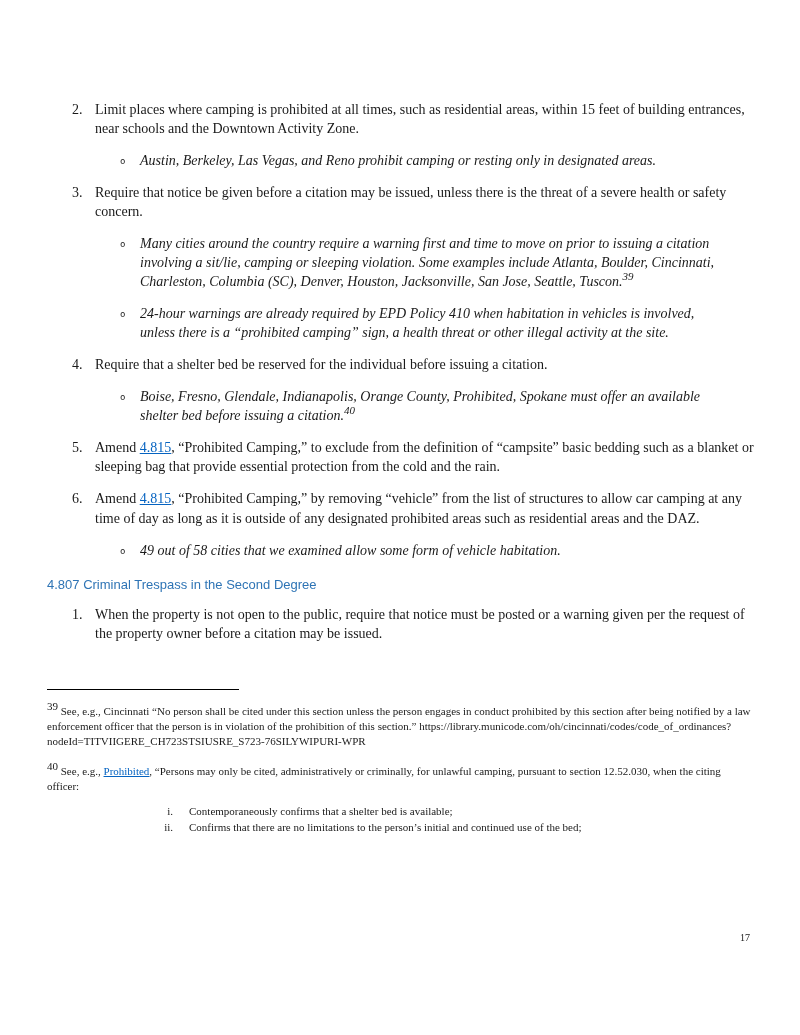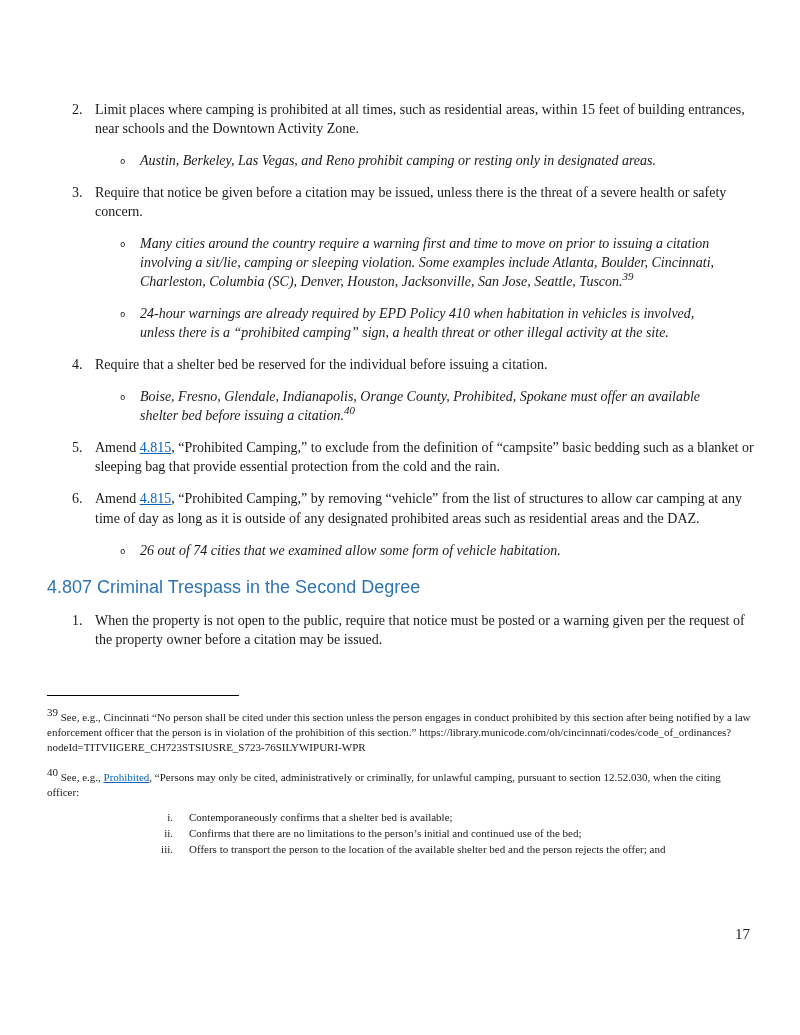--- a/index.html
+++ b/index.html
@@ -36,21 +36,21 @@
     flex: none;
     font-size: 9px;
     padding-top: 4px;
     padding-left: 5px;
     font-family: "DejaVu Sans Mono", monospace;
   }
   .bullet-text { flex: 1; font-style: italic; }
   .heading {
     font-family: "Liberation Sans", sans-serif;
     color: #2E74B5;
-    font-size: 18px;
+    font-size: 13px;
     font-weight: 400;
     margin: 17px 0 13px 0;
   }
   .doc-link { color: #0563C1; text-decoration: underline; cursor: pointer; }
   sup.fnref { font-size: 11px; line-height: 0; }
   .footnote-area { margin-top: 46px; }
   .fn-sep {
     border: none;
     border-top: 1px solid #000;
     width: 192px;
@@ -69,21 +69,21 @@
     font-size: 11px;
     line-height: 1.4;
     margin: 0 0 1px 100px;
   }
   .fn-roman .rnum { width: 26px; flex: none; text-align: right; }
   .fn-roman .rtext { flex: 1; padding-left: 16px; max-width: 560px; }
   .page-number {
     position: absolute;
     right: 50px;
     bottom: 92px;
-    font-size: 15px;
+    font-size: 10px;
   }
 </style>
 </head>
 <body>
 
 <div class="page">
 
   <div class="list-item">
     <span class="num">2.</span>
     <div class="item-body">
@@ -127,21 +127,21 @@
       <div><span>Amend </span><a class="doc-link">4.815</a><span>, “Prohibited Camping,” to exclude from the definition of “campsite” basic bedding such as a blanket or sleeping bag that provide essential protection from the cold and the rain.</span></div>
     </div>
   </div>
 
   <div class="list-item">
     <span class="num">6.</span>
     <div class="item-body">
       <div><span>Amend </span><a class="doc-link">4.815</a><span>, “Prohibited Camping,” by removing “vehicle” from the list of structures to allow car camping at any time of day as long as it is outside of any designated prohibited areas such as residential areas and the DAZ.</span></div>
       <div class="sub-bullet">
         <span class="marker">o</span>
-        <div class="bullet-text">26 out of 74 cities that we examined allow some form of vehicle habitation.</div>
+        <div class="bullet-text">49 out of 58 cities that we examined allow some form of vehicle habitation.</div>
       </div>
     </div>
   </div>
 
   <h2 class="heading">4.807 Criminal Trespass in the Second Degree</h2>
 
   <div class="list-item">
     <span class="num">1.</span>
     <div class="item-body">
       <div>When the property is not open to the public, require that notice must be posted or a warning given per the request of the property owner before a citation may be issued.</div>
@@ -156,23 +156,19 @@
     <div class="footnote"><sup class="fnref">40</sup><span> See, e.g., </span><a class="doc-link">Prohibited</a><span>, “Persons may only be cited, administratively or criminally, for unlawful camping, pursuant to section 12.52.030, when the citing officer:</span>
       <div class="fn-sub-list">
         <div class="fn-roman">
           <span class="rnum">i.</span>
           <span class="rtext">Contemporaneously confirms that a shelter bed is available;</span>
         </div>
         <div class="fn-roman">
           <span class="rnum">ii.</span>
           <span class="rtext">Confirms that there are no limitations to the person’s initial and continued use of the bed;</span>
         </div>
-        <div class="fn-roman">
-          <span class="rnum">iii.</span>
-          <span class="rtext">Offers to transport the person to the location of the available shelter bed and the person rejects the offer; and</span>
-        </div>
       </div>
     </div>
   </div>
 
   <div class="page-number">17</div>
 
 </div>
 
 </body></html>

